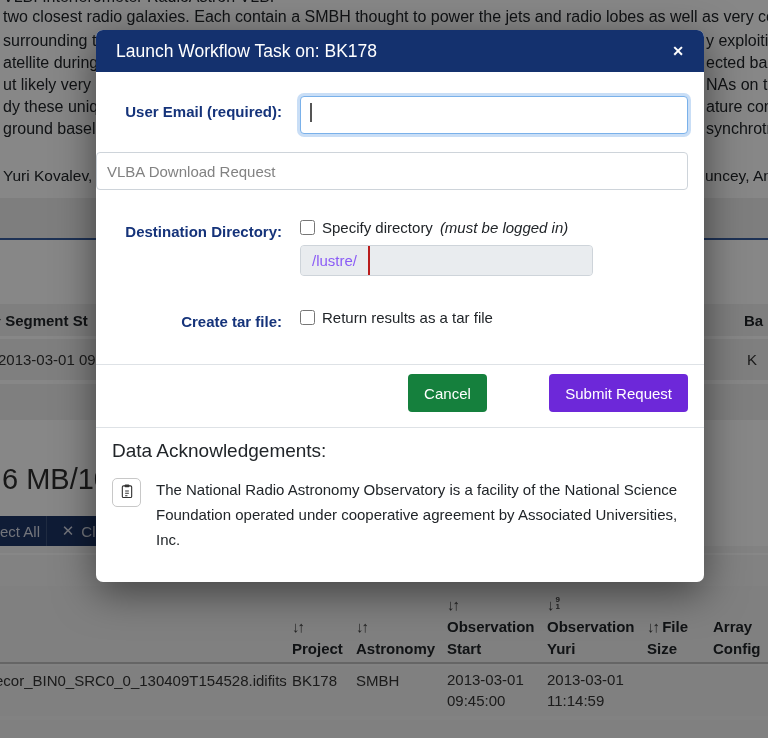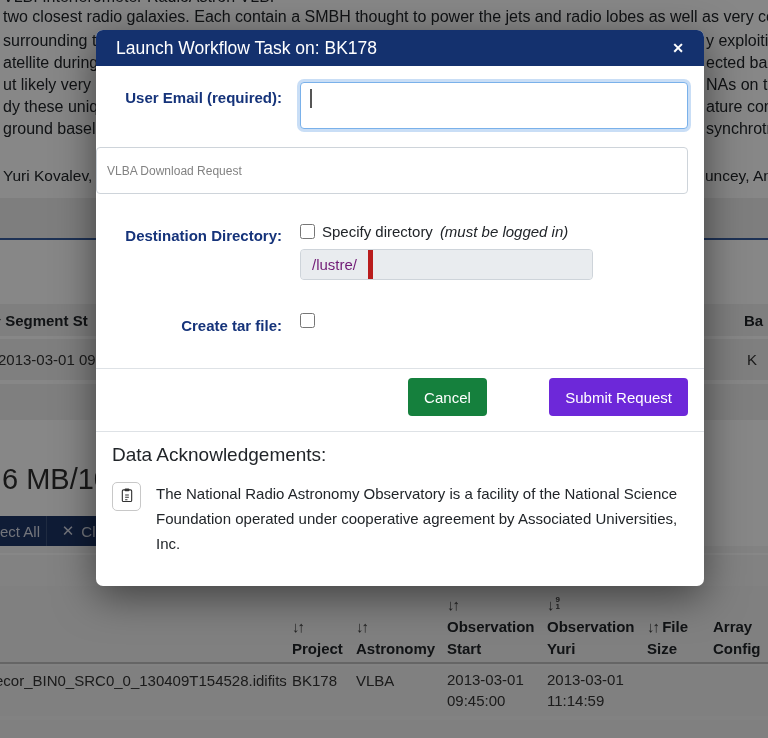--- a/index.html
+++ b/index.html
@@ -31,41 +31,41 @@
   .res-row{position:absolute;top:666px;left:0;right:0;height:50px;background:#f1f1f1;}
   .res-row2{position:absolute;top:720px;left:0;right:0;height:18px;background:#f1f1f1;}
   .res-td{position:absolute;font-size:15px;line-height:21px;color:#333;white-space:nowrap;}
   .sort-num{display:inline-flex;align-items:flex-start;gap:1px;color:#444;font-weight:400;}
   .sort-num .nums{display:inline-flex;flex-direction:column;font-size:8px;line-height:7px;font-weight:700;padding-top:2px;}
   
   .overlay{position:absolute;inset:0;background:rgba(0,0,0,0.47);z-index:10;}
   
   .modal{position:absolute;left:96px;top:30px;width:608px;background:#fff;border-radius:7px;
          box-shadow:0 10px 40px rgba(0,0,0,0.5);z-index:20;overflow:hidden;}
-  .modal-header{height:36px;background:#14316e;color:#fff;display:flex;align-items:center;
+  .modal-header{height:42px;background:#14316e;color:#fff;display:flex;align-items:center;
                 padding:0 20px;font-size:17.5px;}
   .modal-close{margin-left:auto;font-size:14px;font-weight:700;cursor:pointer;line-height:1;}
   .modal-body{padding-top:16px;}
-  .form-row{display:flex;margin-bottom:18px;}
+  .form-row{display:flex;margin-bottom:18px;margin-top:8px;}
   .form-label{width:204px;box-sizing:border-box;text-align:right;padding-right:18px;padding-top:7px;
               font-size:15px;font-weight:700;color:#15337a;}
   .form-ctrl{flex:1;padding-right:16px;}
-  .txt-input{width:100%;box-sizing:border-box;height:47px;border:1px solid #ced4da;border-radius:4px;
-             font-size:12px;padding:0 10px;font-family:"Liberation Sans",sans-serif;color:#212529;outline:none;}
+  .txt-input{width:100%;box-sizing:border-box;height:38px;border:1px solid #ced4da;border-radius:4px;
+             font-size:15px;padding:0 10px;font-family:"Liberation Sans",sans-serif;color:#212529;outline:none;}
   .txt-input.focused{border-color:#7ab1ea;box-shadow:0 0 0 3px rgba(100,160,230,0.35);}
   .txt-input.gray-val{color:#828282;}
   .input-wrap{position:relative;}
   .caret{position:absolute;left:10px;top:7px;width:1.5px;height:19px;background:#555;}
   .chk-line{display:flex;align-items:center;gap:7px;font-size:15px;color:#212529;padding-top:3px;}
   .chk-line input[type=checkbox]{width:15px;height:15px;margin:0;}
   .chk-note{font-style:italic;}
   .input-group{margin-top:9px;width:291px;display:flex;border:1px solid #ced4da;border-radius:4px;
                overflow:hidden;background:#e9ecef;height:29px;}
-  .ig-prefix{display:flex;align-items:center;padding:0 11px;font-size:15px;color:#701a75;
-             border-right:5px solid #b91c1c;background:#e9ecef;}
+  .ig-prefix{display:flex;align-items:center;padding:0 11px;font-size:15px;color:#8b5cf6;
+             border-right:2px solid #b91c1c;background:#e9ecef;}
   .ig-input{flex:1;border:none;background:#e9ecef;font-size:15px;padding:0 8px;outline:none;}
   .row-dest{margin-bottom:30px;}
   .row-desc{margin-bottom:26px;}
   .modal hr{border:0;border-top:1px solid #dee2e6;margin:0;}
   .hr1{margin-top:34px !important;}
   .modal-footer{text-align:right;padding:9px 16px 15px;}
   .btn{display:inline-flex;align-items:center;justify-content:center;height:38px;padding:0 16px;
        border:none;border-radius:4px;font-size:15px;font-family:"Liberation Sans",sans-serif;
        color:#fff;cursor:pointer;}
   .btn-cancel{background:#15803d;margin-right:10px;}
@@ -164,21 +164,21 @@
       <div>Size</div>
     </div>
     <div class="res-th" style="left:713px;top:616px">
       <div>Array</div>
       <div>Config</div>
     </div>
 
     <div class="res-row"></div>
     <div class="res-td" style="left:-5px;top:670px">ecor_BIN0_SRC0_0_130409T154528.idifits</div>
     <div class="res-td" style="left:292px;top:670px">BK178</div>
-    <div class="res-td" style="left:356px;top:670px">VLBA</div>
+    <div class="res-td" style="left:356px;top:670px">SMBH</div>
     <div class="res-td" style="left:447px;top:669px">
       <div>2013-03-01</div>
       <div>09:45:00</div>
     </div>
     <div class="res-td" style="left:547px;top:669px">
       <div>2013-03-01</div>
       <div>11:14:59</div>
     </div>
     <div class="res-row2"></div>
   </div>
@@ -221,20 +221,21 @@
             <input class="ig-input" type="text" disabled="" value="" style="">
           </div>
         </div>
       </div>
 
       <div class="form-row">
         <div class="form-label">Create tar file:</div>
         <div class="form-ctrl">
           <div class="chk-line">
             <input type="checkbox" style="">
+            <span>Return results as a tar file</span>
           </div>
         </div>
       </div>
 
       <hr class="hr1">
 
       <div class="modal-footer">
         <button class="btn btn-cancel">Cancel</button>
         <button class="btn btn-submit">Submit Request</button>
       </div>

